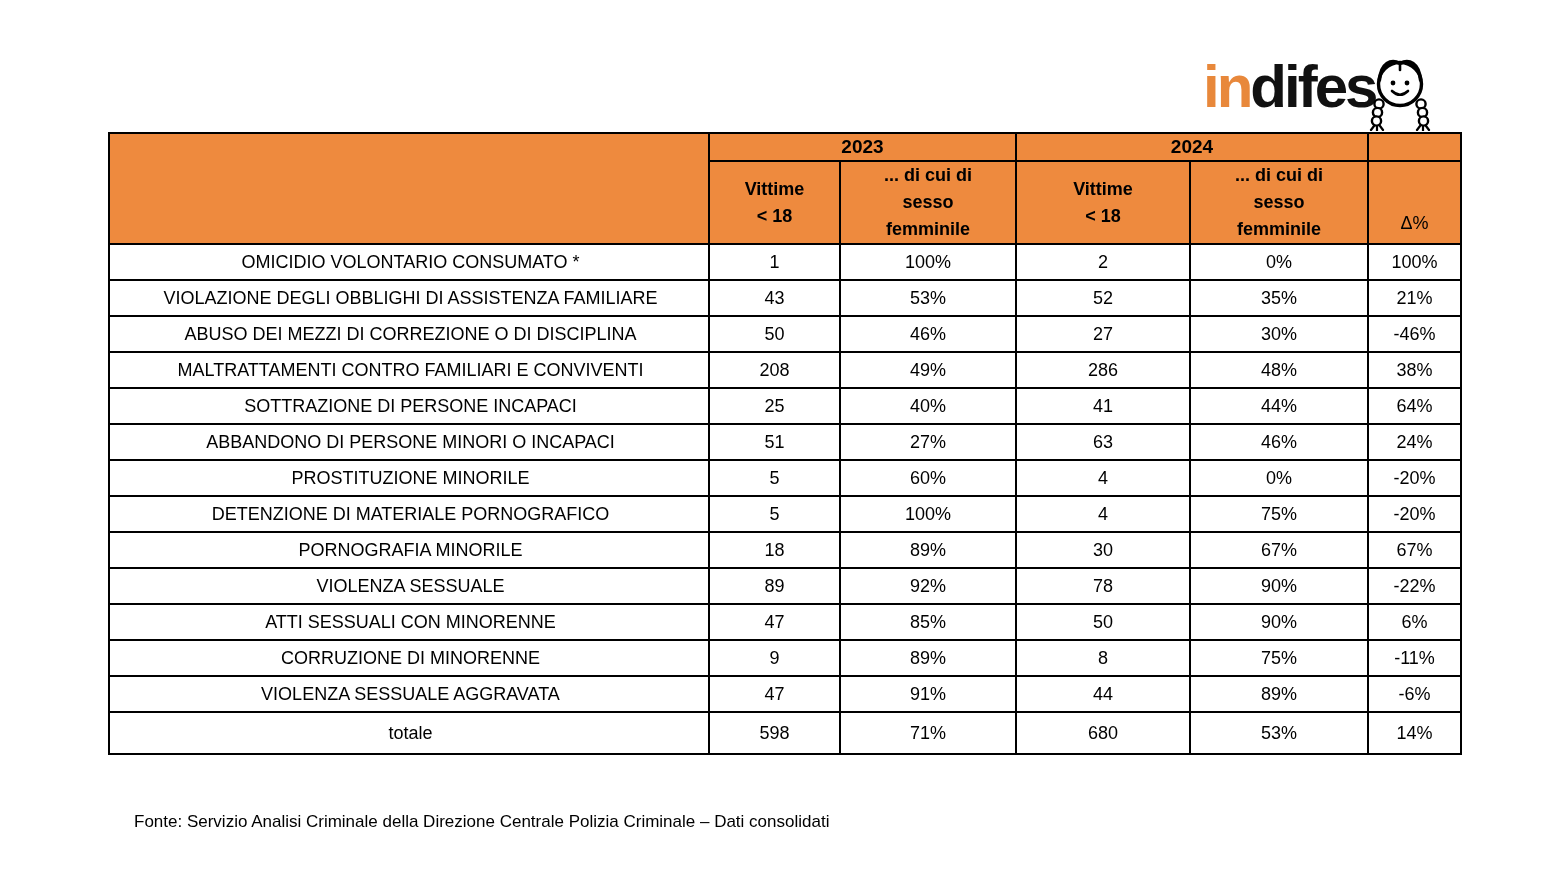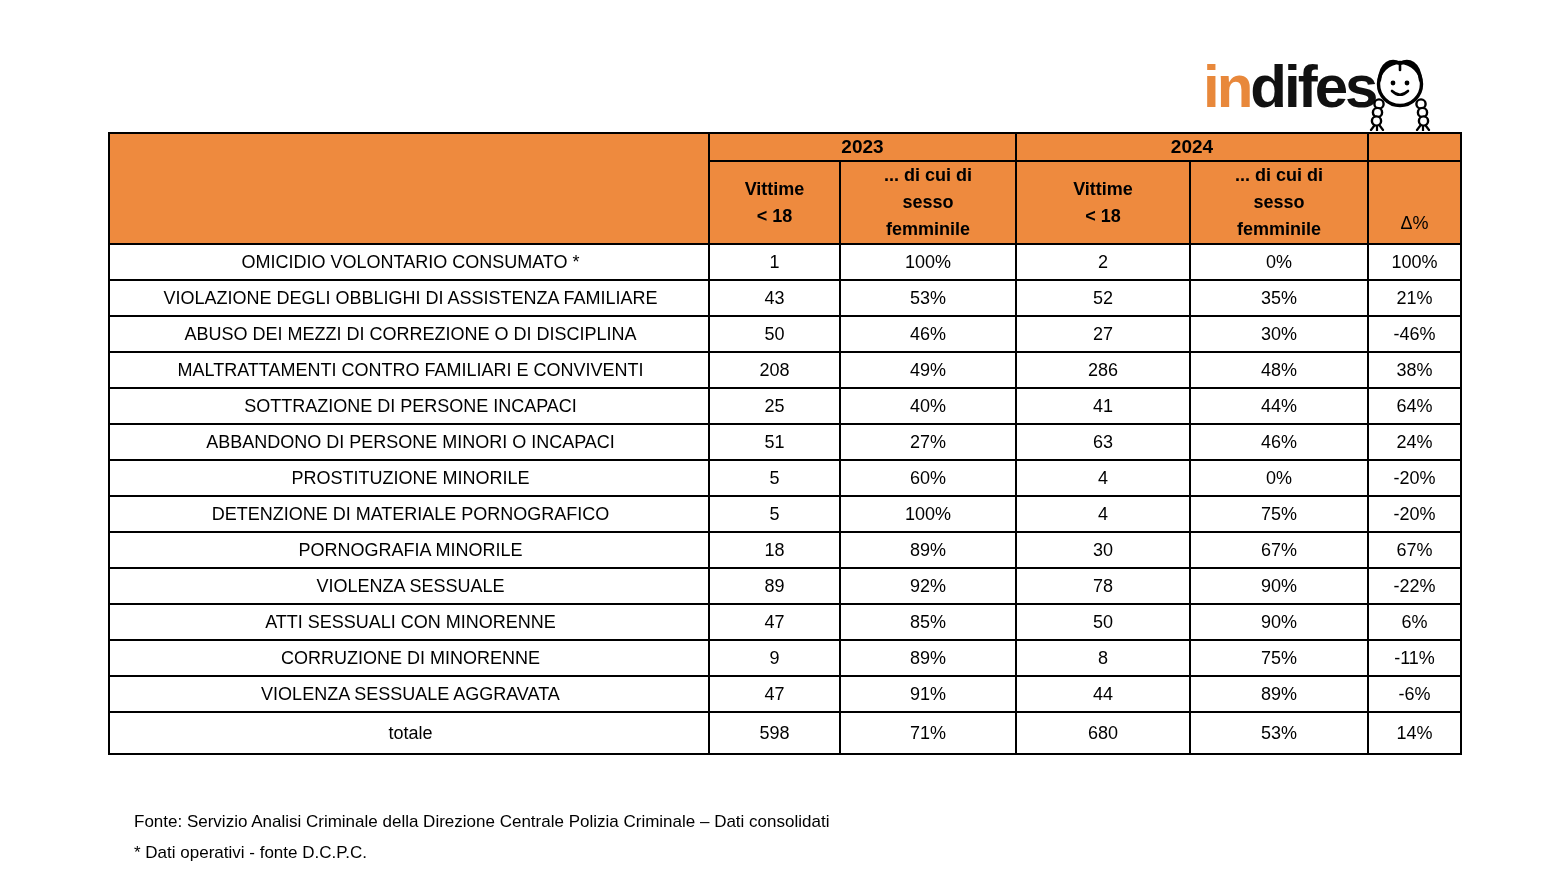--- a/index.html
+++ b/index.html
@@ -251,16 +251,15 @@
         <td>71%</td>
         <td>680</td>
         <td>53%</td>
         <td>14%</td>
       </tr>
     </tbody>
   </table>
 
   <div class="footer">
     <div>Fonte: Servizio Analisi Criminale della Direzione Centrale Polizia Criminale – Dati consolidati</div>
-    <div>* Dati operativi - fonte D.C.P.C.</div>
   </div>
 
 </div>
 
 </body></html>

